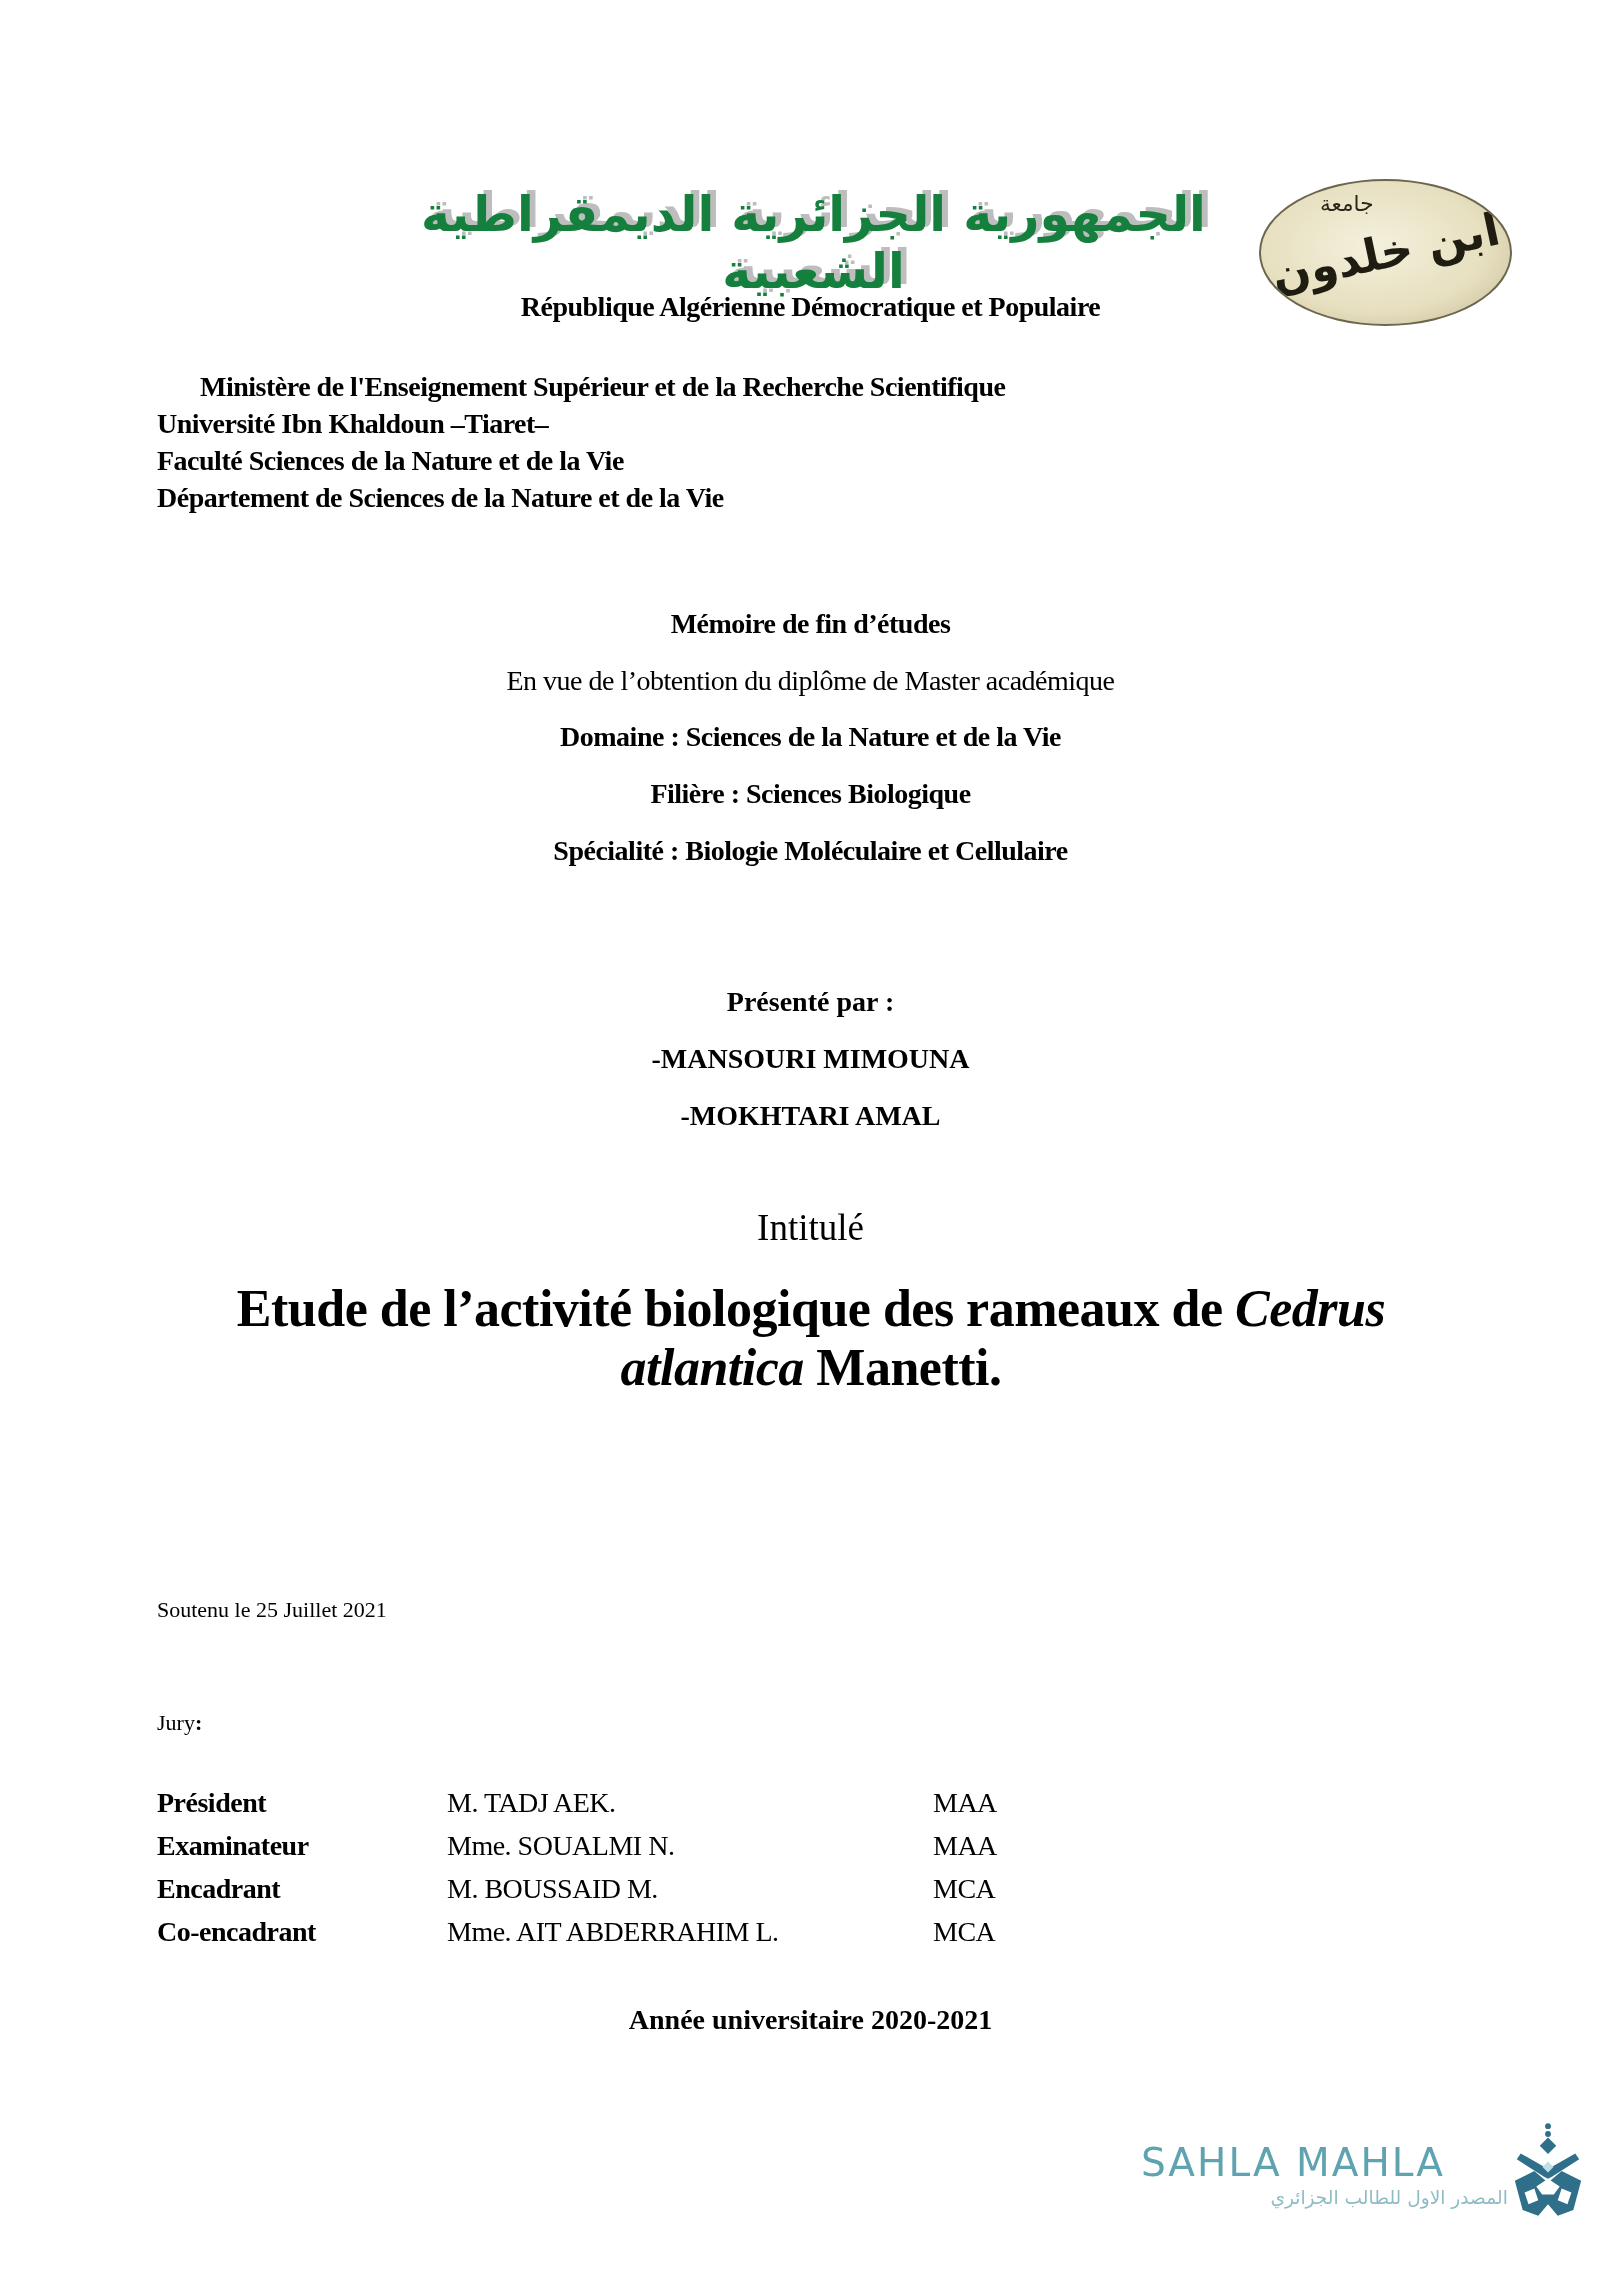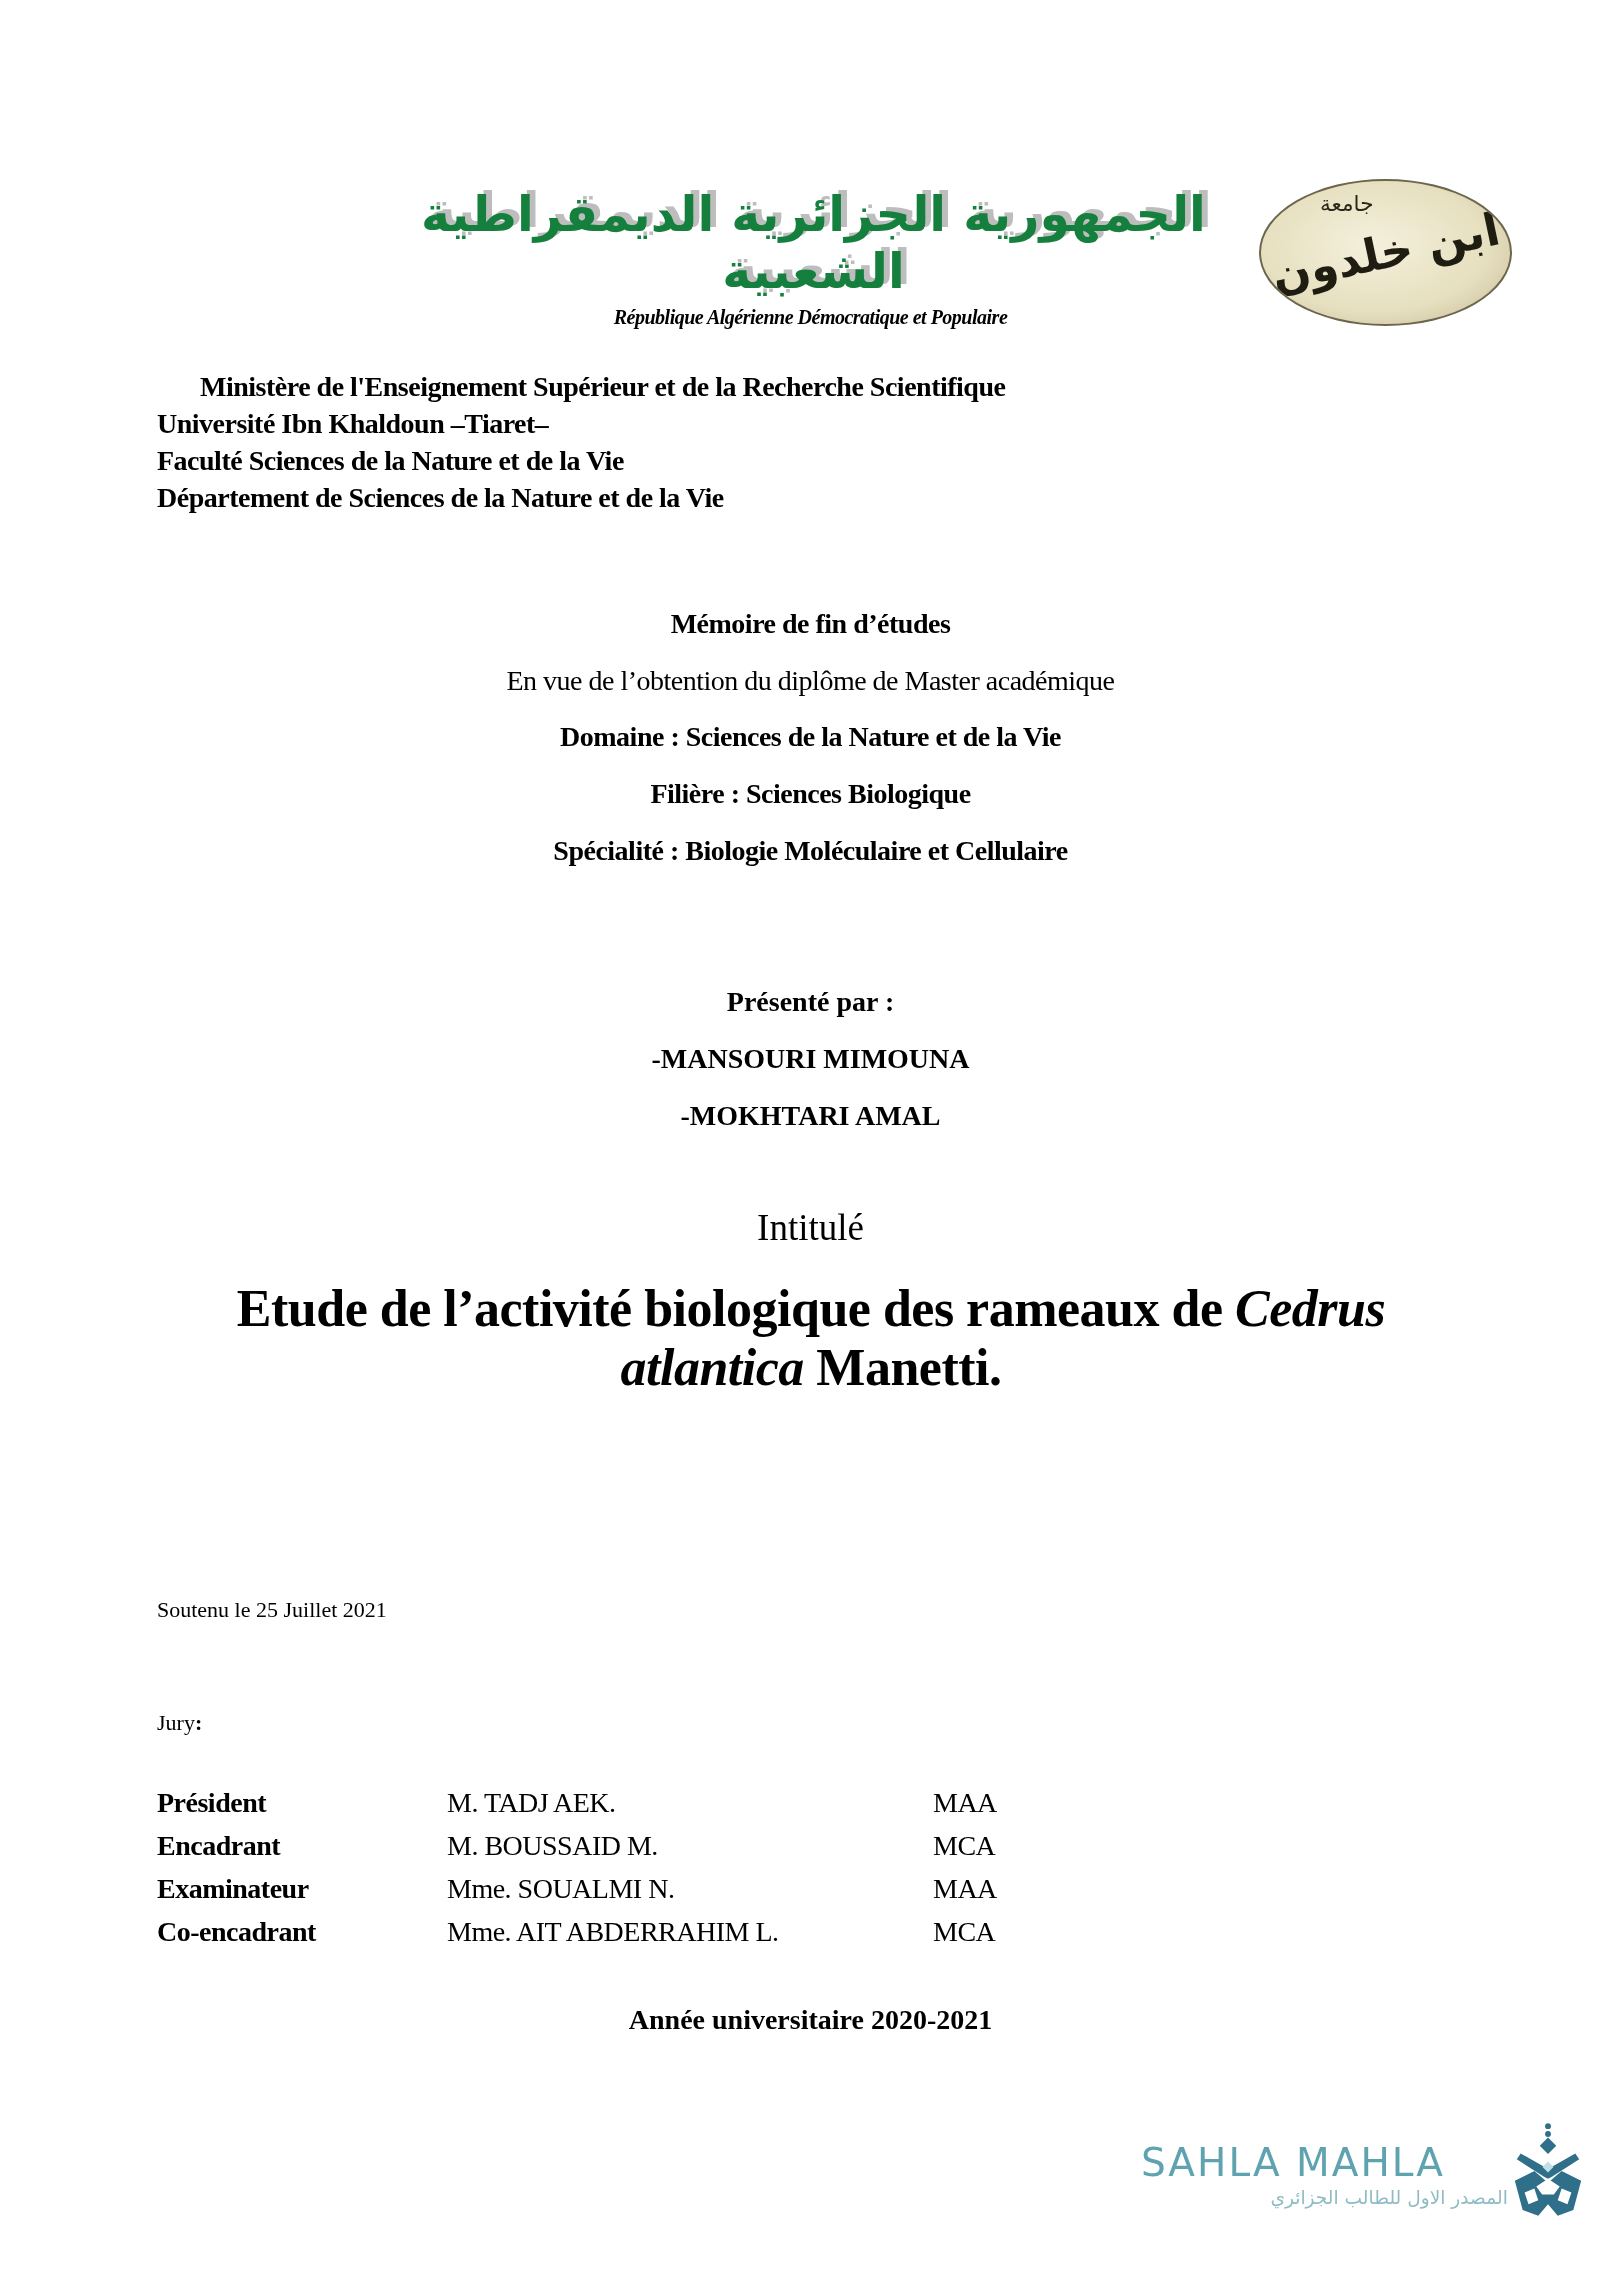--- a/index.html
+++ b/index.html
@@ -27,21 +27,21 @@
     .seal-text {
       position: absolute; left: 0; top: 0; width: 100%; height: 100%;
       display: flex; align-items: center; justify-content: center;
       font-family: "DejaVu Sans", sans-serif; font-size: 45px; font-weight: bold;
       color: #1f1c12; direction: rtl; transform: rotate(-12deg);
     }
     .seal-top {
       position: absolute; top: 9.8px; left: 59px; font-size: 21.6px;
       font-family: "DejaVu Sans", sans-serif; color: #2a2618; direction: rtl;
     }
-    .rep { top: 306px; font-size: 20px; font-weight: bold; font-style: italic; }
+    .rep { top: 291px; font-size: 28px; font-weight: bold; }
     .inst { left: 157px; font-size: 28px; font-weight: bold; line-height: 37px; }
     .mem { font-size: 28px; line-height: 37px; }
     .b { font-weight: bold; }
     .title {
       left: 157px; width: 1308px; top: 1279px; text-align: center;
       font-size: 52px; font-weight: bold; line-height: 59px;
     }
     .title i { font-style: italic; }
     .left-txt { left: 157px; font-size: 22px; margin-top: 16px; }
     .jury-table { left: 157px; top: 1781px; border-collapse: collapse; font-size: 28px; }
@@ -101,28 +101,28 @@
 </div>
 
 <table class="abs jury-table narrow">
   <tbody>
       <tr>
     <td class="role">Président</td>
     <td class="name">M. TADJ AEK.</td>
     <td class="grade">MAA</td>
   </tr>
   <tr>
+    <td class="role">Examinateur</td>
+    <td class="name">Mme. SOUALMI N.</td>
+    <td class="grade">MAA</td>
+  </tr>
+  <tr>
     <td class="role">Encadrant</td>
     <td class="name">M. BOUSSAID M.</td>
     <td class="grade">MCA</td>
-  </tr>
-  <tr>
-    <td class="role">Examinateur</td>
-    <td class="name">Mme. SOUALMI N.</td>
-    <td class="grade">MAA</td>
   </tr>
   <tr>
     <td class="role">Co-encadrant</td>
     <td class="name">Mme. AIT ABDERRAHIM L.</td>
     <td class="grade">MCA</td>
   </tr>
 </tbody>
   </table>
 
 <div class="abs center annee">Année universitaire 2020-2021</div>

